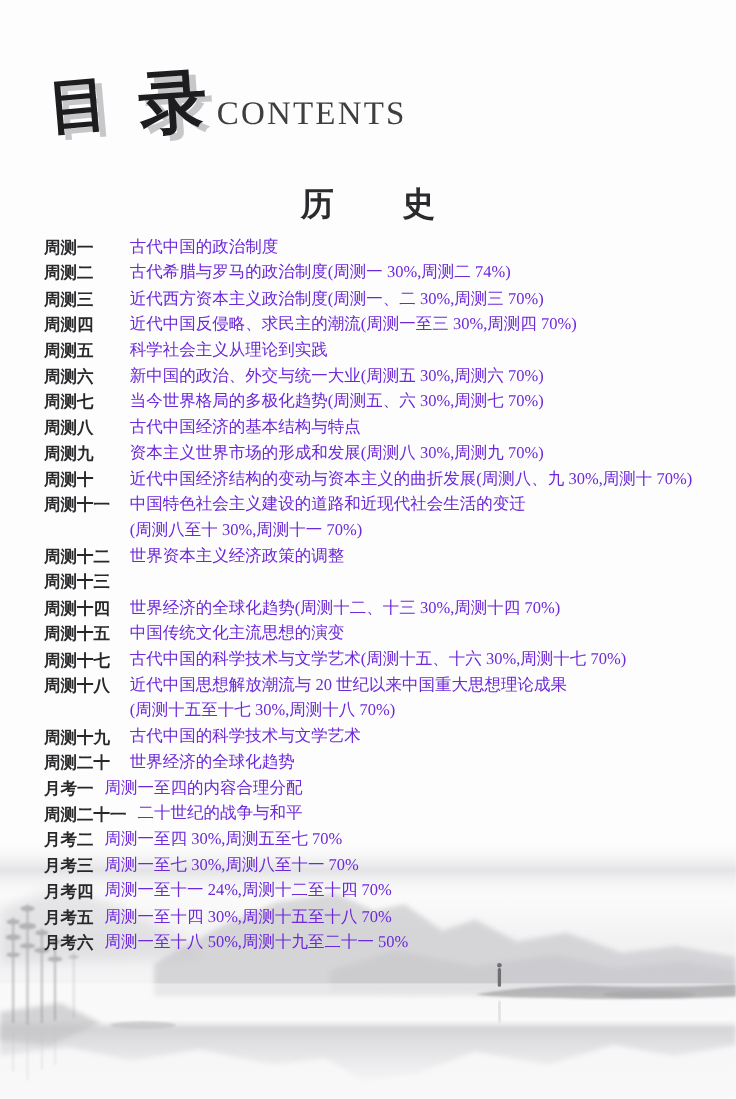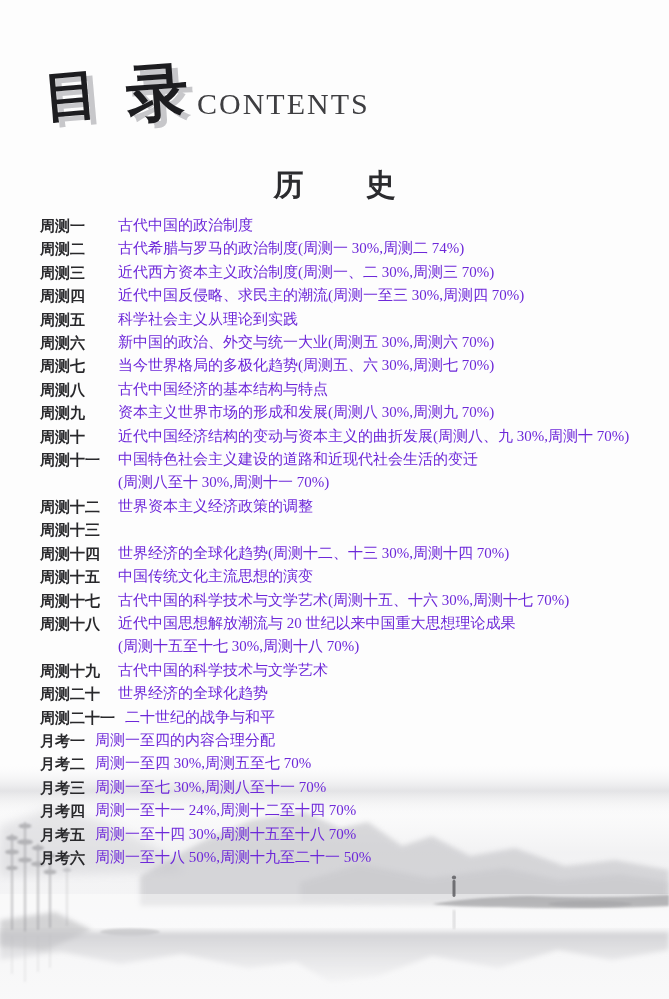--- a/index.html
+++ b/index.html
@@ -232,31 +232,31 @@
       <div class="row">
         <span class="label">周测十九</span>
         <span class="desc">古代中国的科学技术与文学艺术</span>
       </div>
 
       <div class="row">
         <span class="label">周测二十</span>
         <span class="desc">世界经济的全球化趋势</span>
       </div>
 
+      <div class="row month">
+        <span class="label">月考一</span>
+        <span class="desc">周测一至四的内容合理分配</span>
+      </div>
+
       <div class="row">
         <span class="label">周测二十一</span>
         <span class="desc">二十世纪的战争与和平</span>
       </div>
 
       <div class="row month">
-        <span class="label">月考一</span>
-        <span class="desc">周测一至四的内容合理分配</span>
-      </div>
-
-      <div class="row month">
         <span class="label">月考二</span>
         <span class="desc">周测一至四 30%,周测五至七 70%</span>
       </div>
 
       <div class="row month">
         <span class="label">月考三</span>
         <span class="desc">周测一至七 30%,周测八至十一 70%</span>
       </div>
 
       <div class="row month">

